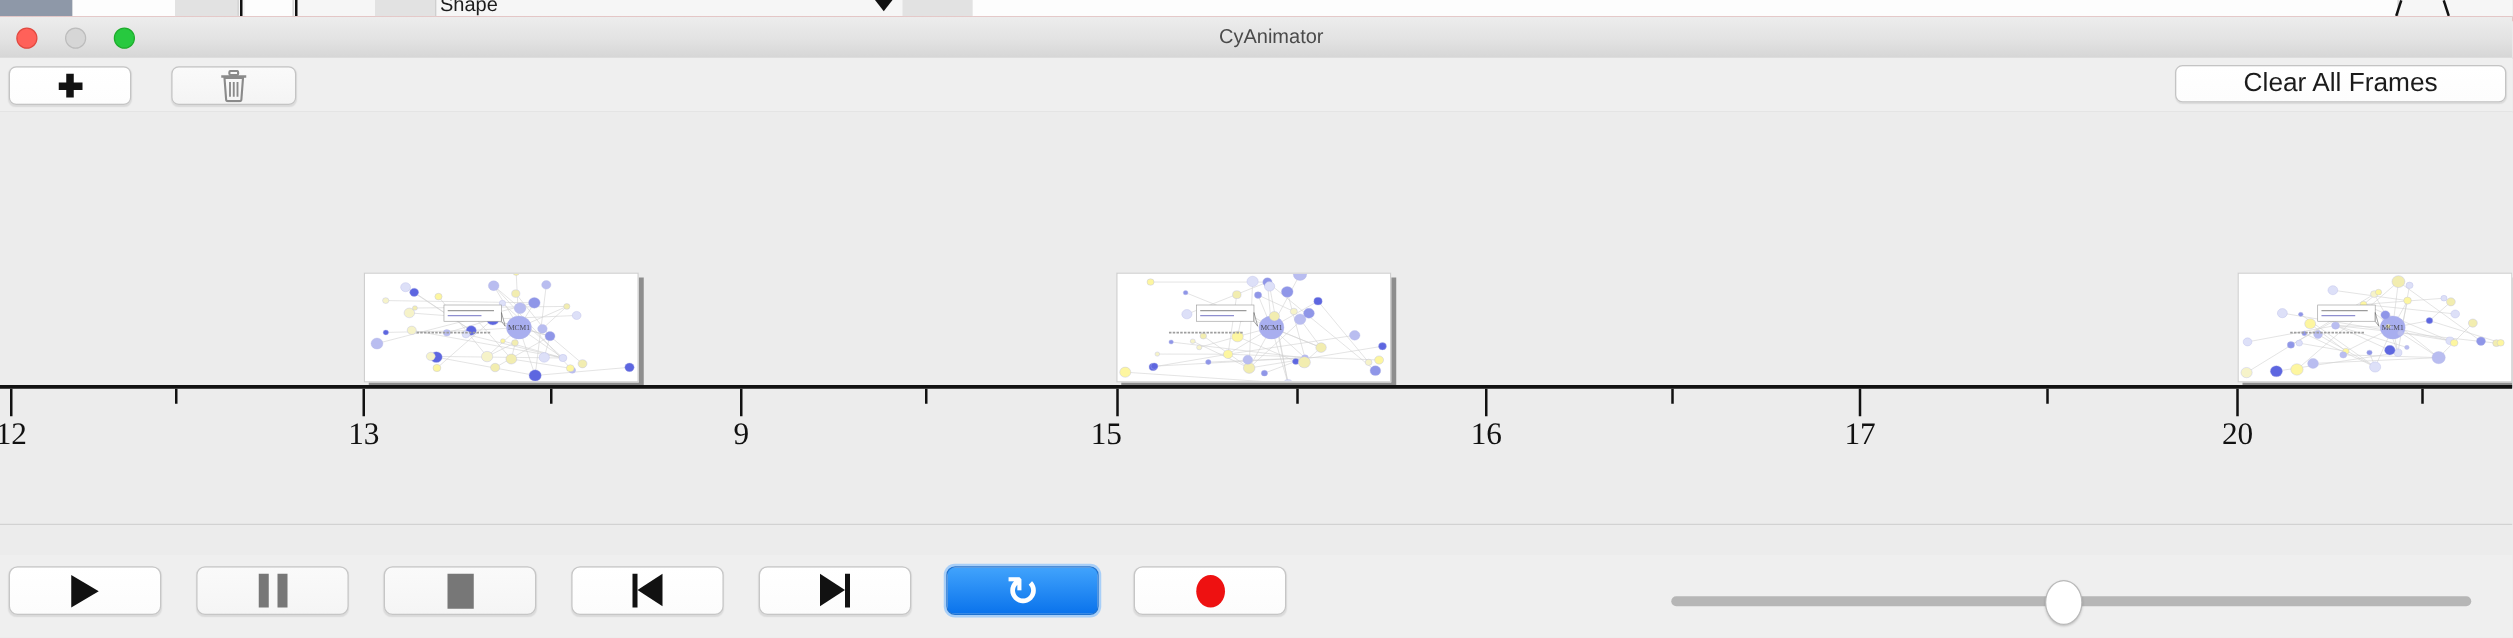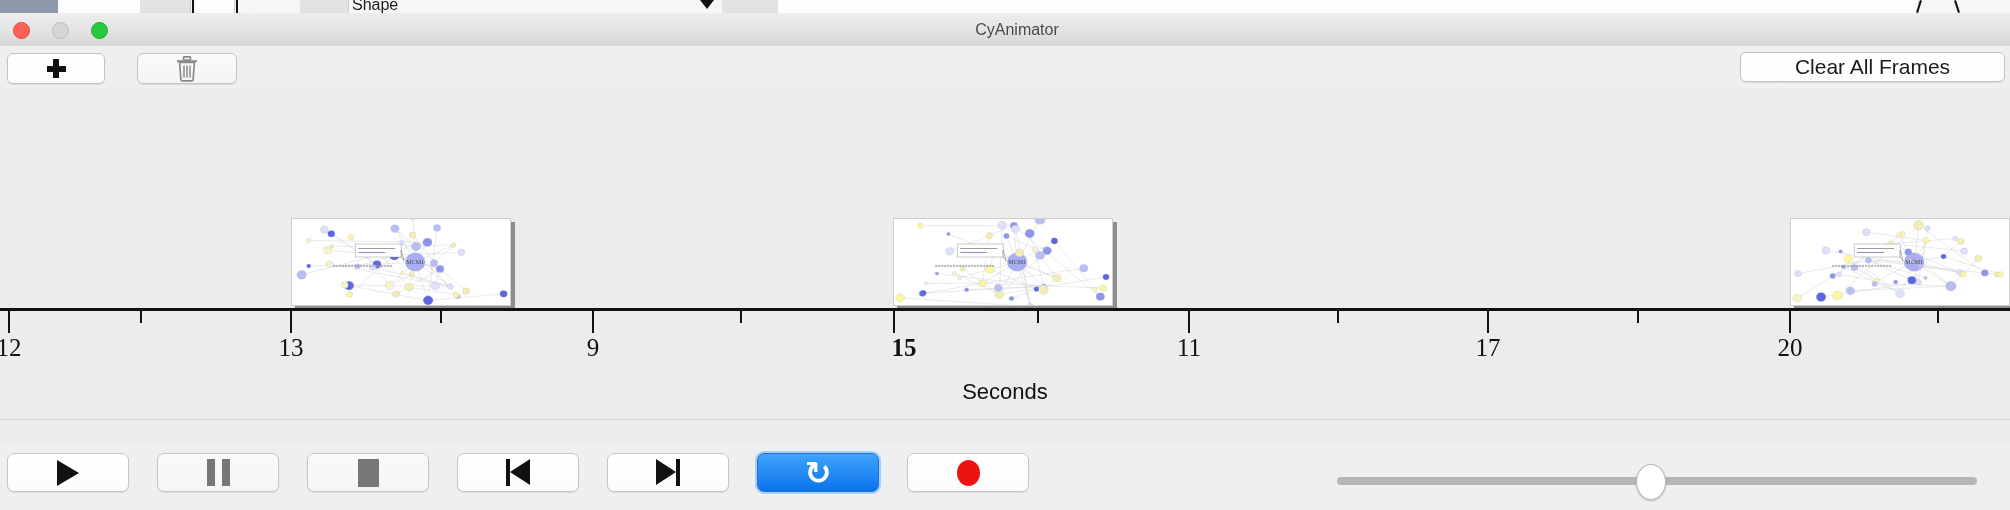--- a/index.html
+++ b/index.html
@@ -468,35 +468,34 @@
           <div class="tick major" style="left: 8px;"></div>
           <div class="tick-label" style="left: 9px;">12</div>
           <div class="tick minor" style="left: 140px;"></div>
           <div class="tick major" style="left: 290px;"></div>
           <div class="tick-label" style="left: 291px;">13</div>
           <div class="tick minor" style="left: 440px;"></div>
           <div class="tick major" style="left: 592px;"></div>
           <div class="tick-label" style="left: 593px;">9</div>
           <div class="tick minor" style="left: 740px;"></div>
           <div class="tick major" style="left: 893px;"></div>
-          <div class="tick-label" style="left: 904px; font-weight: bold;">15</div>
+          <div class="tick-label" style="left: 885px;">15</div>
           <div class="tick minor" style="left: 1037px;"></div>
           <div class="tick major" style="left: 1188px;"></div>
-          <div class="tick-label" style="left: 1189px;">11</div>
+          <div class="tick-label" style="left: 1189px;">16</div>
           <div class="tick minor" style="left: 1337px;"></div>
           <div class="tick major" style="left: 1487px;"></div>
           <div class="tick-label" style="left: 1488px; text-align: center;">17</div>
           <div class="tick minor" style="left: 1637px;"></div>
           <div class="tick major" style="left: 1789px;"></div>
           <div class="tick-label" style="left: 1790px;">20</div>
           <div class="tick minor" style="left: 1937px;"></div>
         </div>
     </div>
 
-    <div class="axis-title">Seconds</div>
 
   </div>
 
   <div class="controls">
 
     <div class="cbtn" id="play-button">
       <span class="ico-play"></span>
     </div>
 
     <div class="cbtn dim" id="pause-button">

